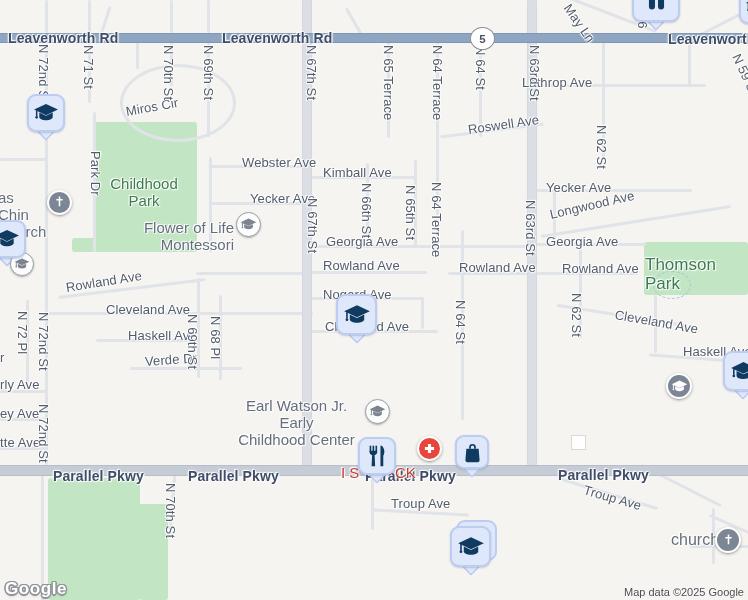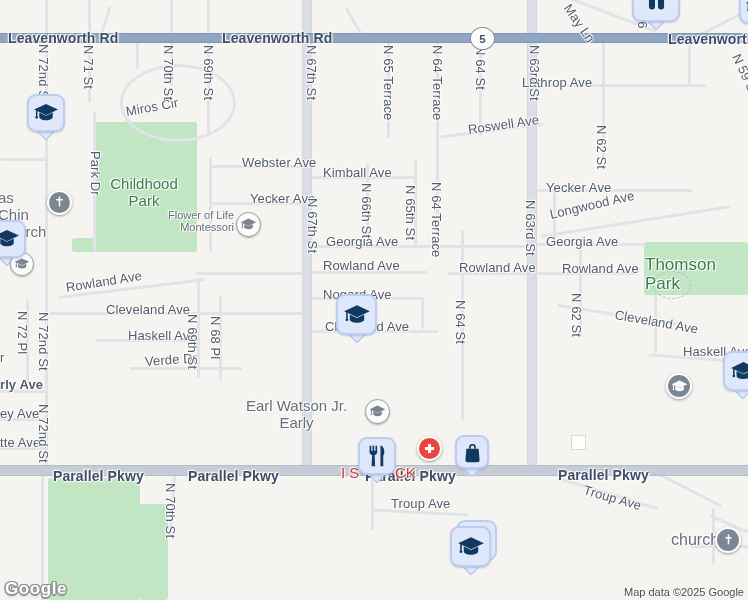--- a/index.html
+++ b/index.html
@@ -191,21 +191,21 @@
       <div class="lbl" style="left: 325px; top: 319px;">Cleveland Ave</div>
       <div class="lbl" style="left: 615px; top: 307px; transform: rotate(10deg);">Cleveland Ave</div>
       <div class="lbl" style="left: 128px; top: 328px;">Haskell Ave</div>
       <div class="lbl" style="left: 683px; top: 344px;">Haskell Ave</div>
       <div class="lbl" style="left: 145px; top: 354px; transform: rotate(-4deg);">Verde Dr</div>
       <div class="lbl" style="left: 391px; top: 496px;">Troup Ave</div>
       <div class="lbl" style="left: 584px; top: 482px; transform: rotate(16deg);">Troup Ave</div>
       <div class="lbl" style="left: 126px; top: 104px; transform: rotate(-10deg);">Miros Cir</div>
       <div class="lbl" style="left: 567px; top: -2px; transform: rotate(55deg);">May Ln</div>
       <div class="lbl" style="left: 736px; top: 47px; transform: rotate(65deg);">N 59 St</div>
-      <div class="lbl" style="left: 0px; top: 377px; font-weight: bold;">rly Ave</div>
+      <div class="lbl" style="left: 0px; top: 377px;">rly Ave</div>
       <div class="lbl" style="left: 0px; top: 350px;">r</div>
       <div class="lbl" style="left: 0px; top: 406px;">ey Ave</div>
       <div class="lbl" style="left: 0px; top: 435px;">tte Ave</div>
       <div class="lbl vert" style="left: 36px; top: 44px;">N 72nd St</div>
       <div class="lbl vert" style="left: 81px; top: 45px;">N 71 St</div>
       <div class="lbl vert" style="left: 161px; top: 45px;">N 70th St</div>
       <div class="lbl vert" style="left: 201px; top: 45px;">N 69th St</div>
       <div class="lbl vert" style="left: 304px; top: 45px;">N 67th St</div>
       <div class="lbl vert" style="left: 381px; top: 45px;">N 65 Terrace</div>
       <div class="lbl vert" style="left: 430px; top: 45px;">N 64 Terrace</div>
@@ -227,28 +227,29 @@
       <div class="lbl vert" style="left: 36px; top: 312px;">N 72nd St</div>
       <div class="lbl vert" style="left: 36px; top: 404px;">N 72nd St</div>
       <div class="lbl vert" style="left: 163px; top: 483px;">N 70th St</div>
       <div class="poi park-label" style="left: 98px; top: 176px; width: 92px; text-align: center; font-size: 15px;">
         <div>Childhood</div>
         <div>Park</div>
       </div>
       <div class="poi park-label" style="left: 645px; top: 255px; width: 110px; text-align: left; font-size: 17px;">
         <div>Thomson Park</div>
       </div>
-      <div class="poi poi-gray" style="left: 138px; top: 209px; width: 96px; text-align: right; font-size: 11px;">
+      <div class="poi poi-gray" style="left: 138px; top: 220px; width: 96px; text-align: right; font-size: 15px;">
         <div>Flower of Life</div>
         <div>Montessori</div>
       </div>
       <div class="poi poi-gray" style="left: 37px; top: 246px; width: 130px; text-align: left; font-size: 15px;">
       </div>
       <div class="poi poi-gray" style="left: 228px; top: 398px; width: 137px; text-align: center; font-size: 15px;">
         <div>Earl Watson Jr. Early</div>
+        <div>Childhood Center</div>
       </div>
       <div class="poi poi-gray" style="left: -2px; top: 190px; width: 48px; text-align: left; font-size: 15px;">
         <div>as Chin</div>
         <div>Church</div>
       </div>
       <div class="poi poi-gray" style="left: 671px; top: 531px; width: 48px; text-align: left; font-size: 16px;">
         <div>church</div>
       </div>
       <div class="poi poi-red" style="left: 341px; top: 441px; width: 24px; text-align: left; font-size: 15px;">
         <div>I S</div>

